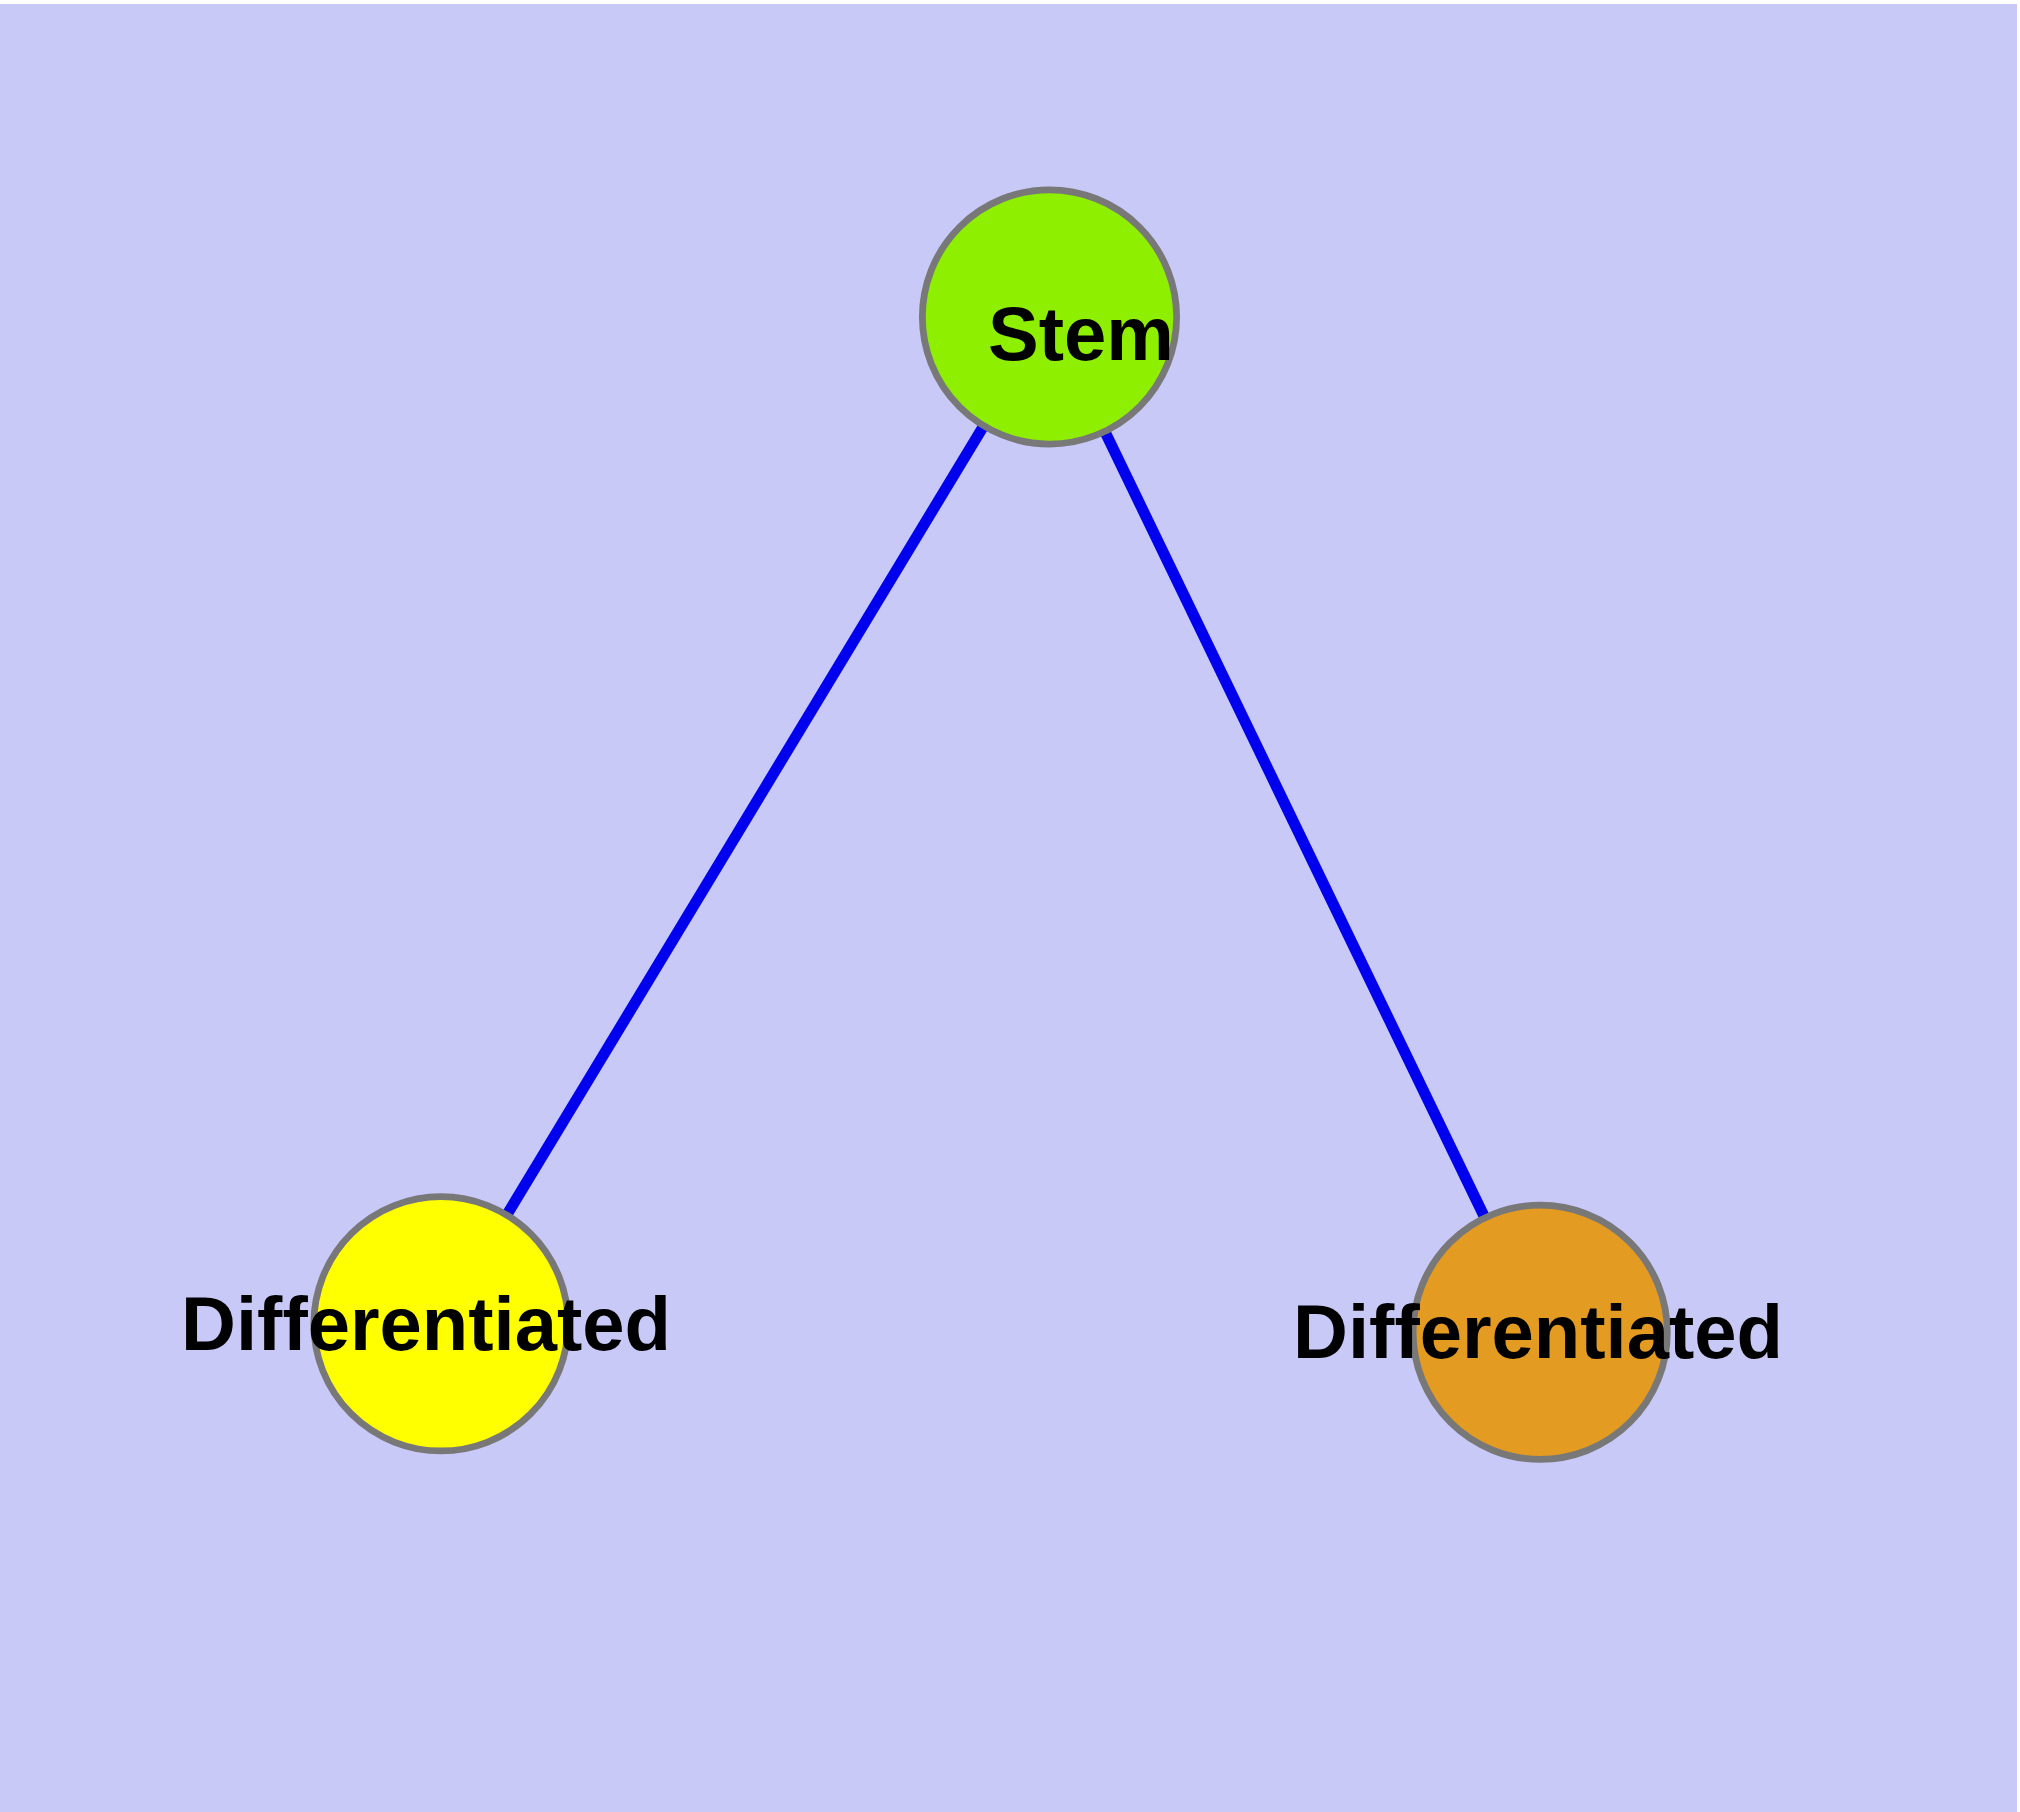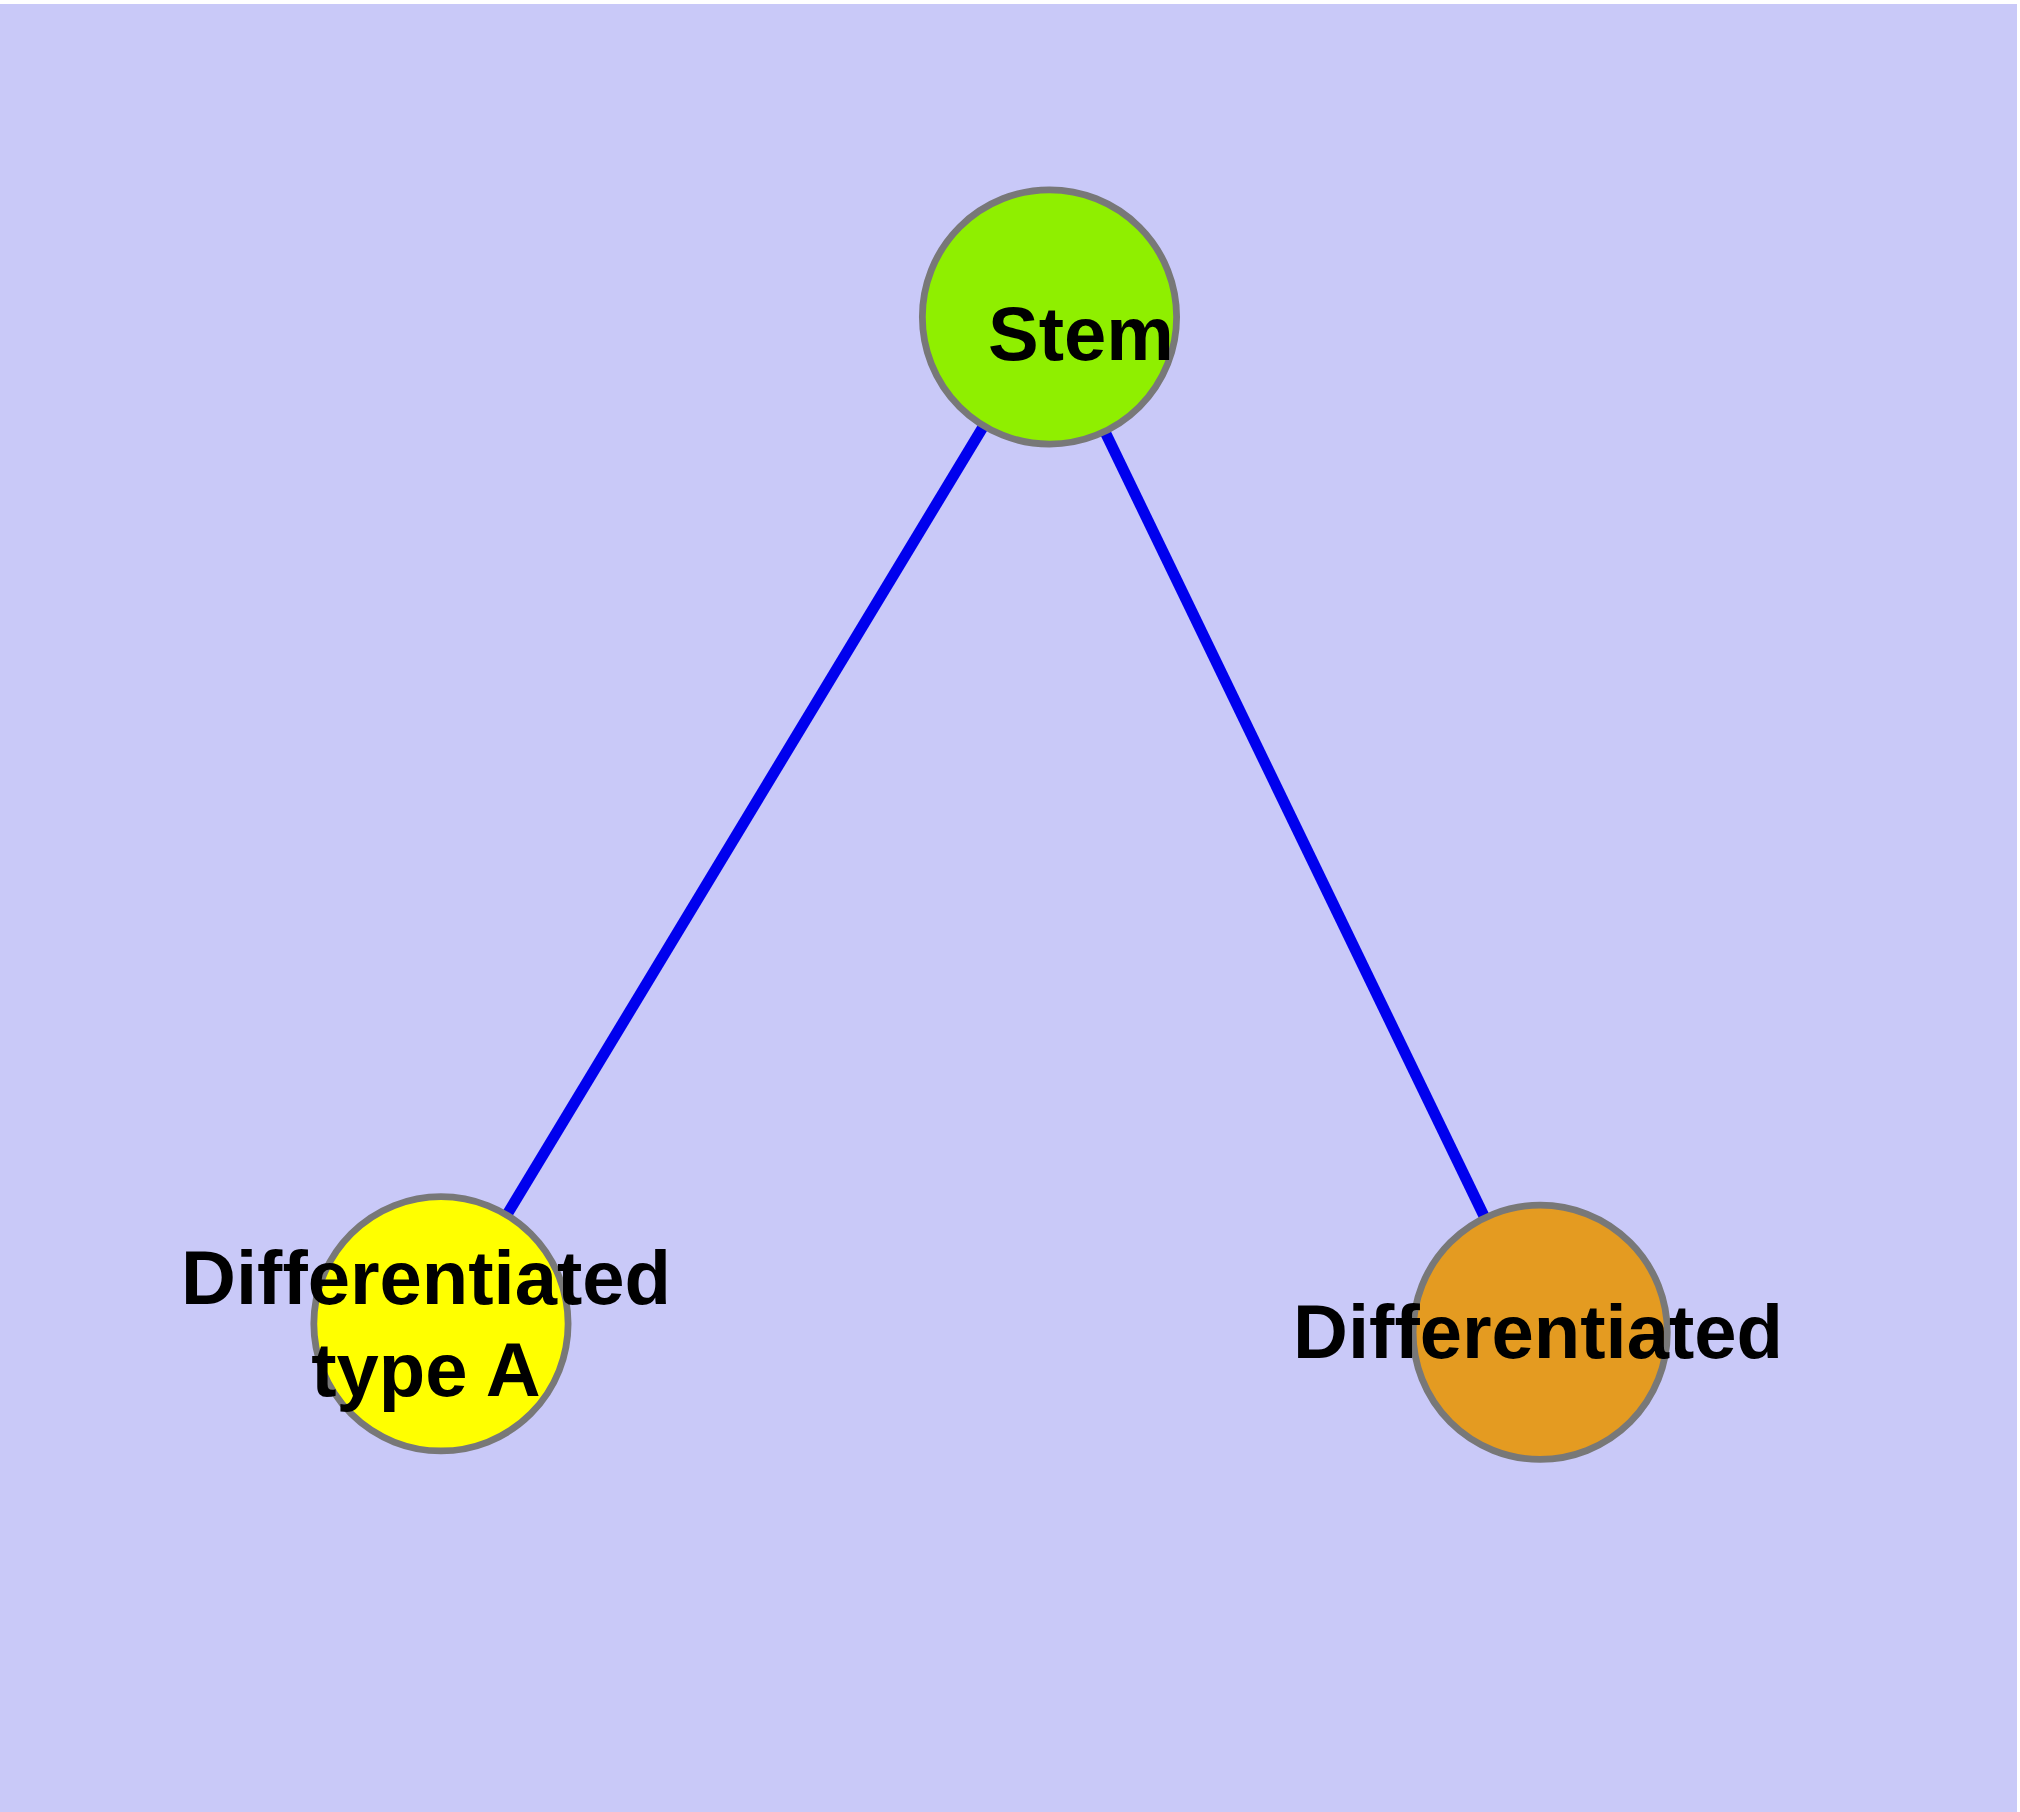--- a/index.html
+++ b/index.html
@@ -65,21 +65,20 @@
     <circle cx="520" cy="1562" r="150" fill="#FFFF00" stroke="#787878"></circle>
     <circle cx="1817" cy="1572" r="150" fill="#E49B21" stroke="#787878"></circle>
   </svg>
 
   <div class="node-label" style="left: 1049px; top: 334px; margin-left: 32px;">
     <span>Stem</span>
   </div>
 
   <div class="node-label" style="left: 426px; top: 1324px;">
     <span>Differentiated</span>
-    <span>type A</span>
   </div>
 
   <div class="node-label" style="left: 1538px; top: 1332px;">
     <span>Differentiated</span>
   </div>
 
   <div class="top-margin"></div>
   <div class="right-margin"></div>
 </div>
 

